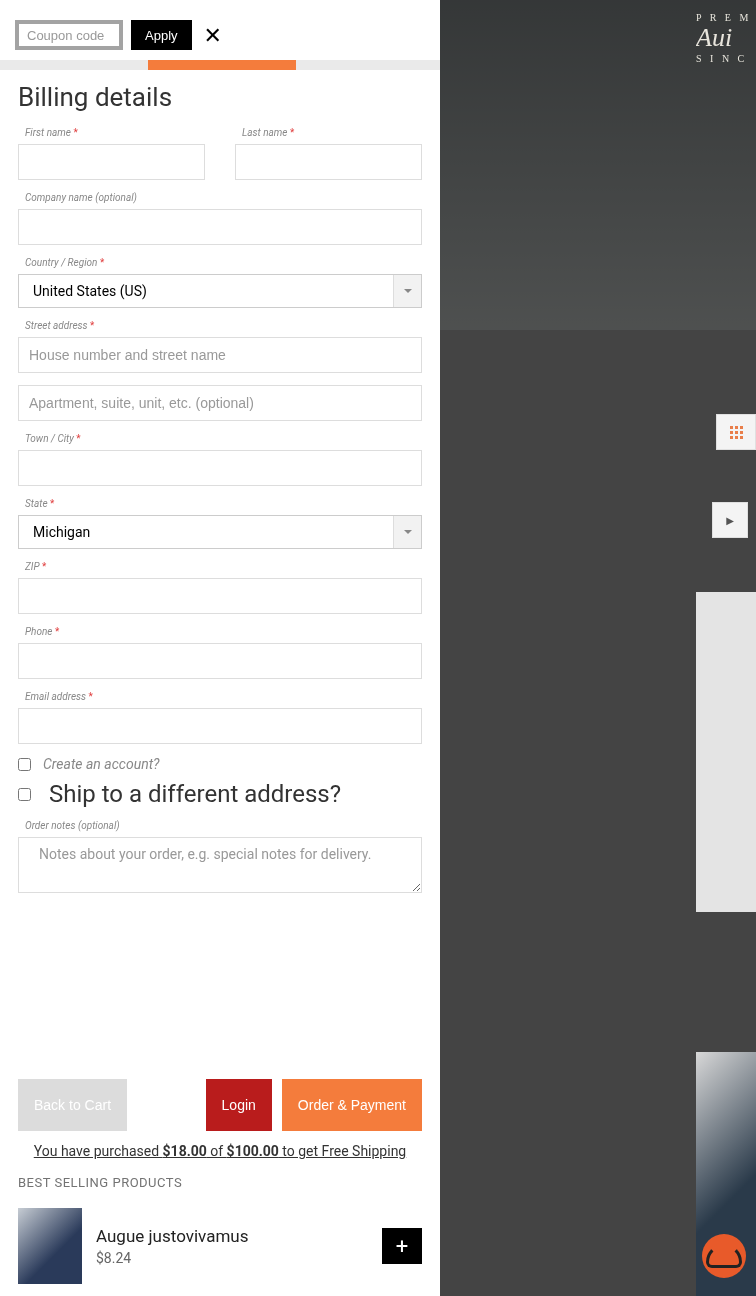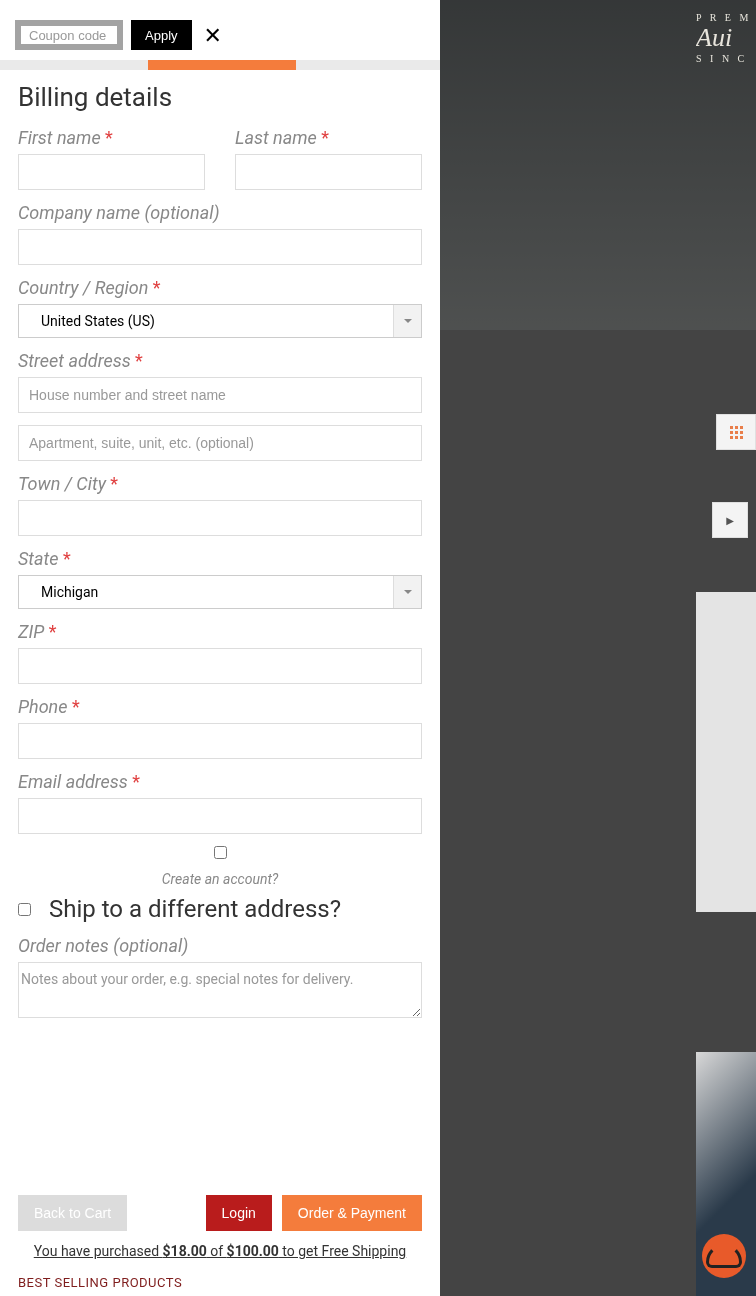--- a/index.html
+++ b/index.html
@@ -15,60 +15,60 @@
 .bg-arrow { position: absolute; right: 8px; top: 502px; width: 36px; height: 36px; background: #f4f4f4; border: 1px solid #e0e0e0; display: flex; align-items: center; justify-content: center; font-size: 10px; color: #555; }
 .bg-product1, .bg-product2 { position: absolute; right: 0; width: 60px; background: #e4e4e4; }
 .bg-product1 { top: 592px; height: 320px; }
 .bg-product2 { top: 1052px; height: 244px; background: linear-gradient(135deg, #d8d8d8 0%, #2a3a4a 60%); }
 .bg-avatar { position: absolute; right: 10px; bottom: 18px; width: 44px; height: 44px; border-radius: 50%; background: #e85a2a; display: flex; align-items: center; justify-content: center; }
 .bg-avatar::after { content: ''; width: 30px; height: 18px; border: 3px solid #222; border-top-color: transparent; border-radius: 18px 18px 6px 6px; }
 
 .panel { position: absolute; left: 0; top: 0; width: 440px; height: 1296px; background: #fff; display: flex; flex-direction: column; }
 .panel-header { display: flex; align-items: center; padding: 20px 15px 10px 15px; gap: 8px; }
 .cart-title { font-size: 22px; font-weight: 700; flex: 1; letter-spacing: 0.5px; }
-.coupon-input { width: 108px; height: 30px; border: 6px solid #a3a3a3; padding: 0 8px; font-size: 13px; }
+.coupon-input { width: 108px; height: 30px; border: 4px solid #a3a3a3; padding: 0 8px; font-size: 13px; }
 .apply-btn { height: 30px; padding: 0 14px; background: #000; color: #fff; border: none; font-size: 13px; cursor: pointer; }
 .close-icon { font-size: 22px; padding: 0 4px; cursor: pointer; }
 
 .progress { display: flex; height: 10px; }
 .progress .seg { background: #eaeaea; height: 10px; }
 .progress .seg.active { background: #f47c3c; }
 .progress .seg1 { width: 148px; }
 .progress .seg2 { width: 148px; }
 .progress .seg3 { flex: 1; }
 
 .content { flex: 1; overflow-y: auto; padding: 12px 18px 0 18px; }
 .section-title { font-size: 26px; font-weight: 400; color: #333; margin-bottom: 15px; }
 
 .row { display: flex; gap: 30px; }
 .field { margin-bottom: 12px; flex: 1; }
-.field label { display: block; font-size: 18px; color: #888; font-style: italic; margin-bottom: 6px; }
+.field label { display: block; font-size: 10px; color: #888; font-style: italic; margin-bottom: 6px; margin-left: 7px; }
 .req { color: #e04040; font-style: normal; }
 .field input[type=text], .field textarea { width: 100%; border: 1px solid #ddd; height: 36px; padding: 0 10px; font-size: 14px; background: #fff; }
-.field textarea { height: 56px; padding: 8px 2px; resize: vertical; font-family: inherit; }
-.select { width: 100%; border: 1px solid #ccc; height: 34px; padding: 0 22px; font-size: 14px; background: #fff; display: flex; align-items: center; position: relative; cursor: pointer; }
+.field textarea { height: 56px; padding: 8px 20px; resize: vertical; font-family: inherit; }
+.select { width: 100%; border: 1px solid #ccc; height: 34px; padding: 0 14px; font-size: 14px; background: #fff; display: flex; align-items: center; position: relative; cursor: pointer; }
 .select .arrow { position: absolute; right: 0; top: 0; width: 28px; height: 100%; display: flex; align-items: center; justify-content: center; background: #f2f2f2; border-left: 1px solid #ddd; }
 .select .arrow::after { content: ''; border: 4px solid transparent; border-top-color: #888; margin-top: 4px; }
 
-.check-row { display: flex; align-items: center; gap: 12px; margin: 10px 0 8px 0; flex-direction: column; }
+.check-row { display: flex; align-items: center; gap: 12px; margin: 10px 0 8px 0; }
 .check-row label { font-size: 14px; color: #888; font-style: italic; }
 .ship-row { display: flex; align-items: center; gap: 18px; margin: 6px 0 12px 0; }
 .ship-row label { font-size: 24px; font-weight: 400; color: #333; }
 
 .footer-buttons { display: flex; gap: 10px; padding: 12px 18px 8px 18px; justify-content: space-between; }
-.btn { height: 36px; padding: 0 16px; border: none; font-size: 14px; cursor: pointer; }
+.btn { height: 52px; padding: 0 16px; border: none; font-size: 14px; cursor: pointer; }
 .btn-back { background: #dcdcdc; color: #fff; }
 .spacer { flex: 1; }
 .btn-login { background: #b91c1c; color: #fff; }
 .btn-order { background: #f47c3c; color: #fff; }
 
 .ship-msg { text-align: center; font-size: 14px; color: #333; padding: 4px 18px 10px 18px; text-decoration: underline; }
 .ship-msg strong { font-weight: 700; }
 
-.best-title { font-size: 13px; letter-spacing: 0.5px; padding: 6px 18px; color: #7f1d1d; }
+.best-title { font-size: 13px; letter-spacing: 0.5px; padding: 6px 18px; color: #737373; }
 .product-row { display: flex; align-items: center; padding: 12px 18px; gap: 14px; }
 .product-thumb { width: 64px; height: 76px; background: linear-gradient(135deg, #c7cdd4 0%, #2a3a5a 60%); }
 .product-info { flex: 1; }
 .product-name { font-size: 17px; color: #222; margin-bottom: 4px; }
 .product-price { font-size: 14px; color: #666; }
 .add-btn { width: 40px; height: 36px; background: #000; color: #fff; display: flex; align-items: center; justify-content: center; font-size: 22px; cursor: pointer; }
 
 input[type=checkbox] { width: 13px; height: 13px; }
 ::placeholder { color: #999; }
 </style>
@@ -200,14 +200,24 @@
     <button class="btn btn-login">Login</button>
     <button class="btn btn-order">Order &amp; Payment</button>
   </div>
 
   <div class="ship-msg">
     <span>You have purchased </span><strong>$18.00</strong><span> of </span><strong>$100.00</strong><span> to get Free Shipping</span>
   </div>
 
   <div class="best-title">BEST SELLING PRODUCTS</div>
 
+  <div class="product-row">
+    <div class="product-thumb"></div>
+    <div class="product-info">
+      <div class="product-name">Augue justovivamus</div>
+      <div class="product-price">$8.24</div>
+    </div>
+    <div class="add-btn">
+      <span>+</span>
+    </div>
+  </div>
 
 </div>
 
 </body></html>

